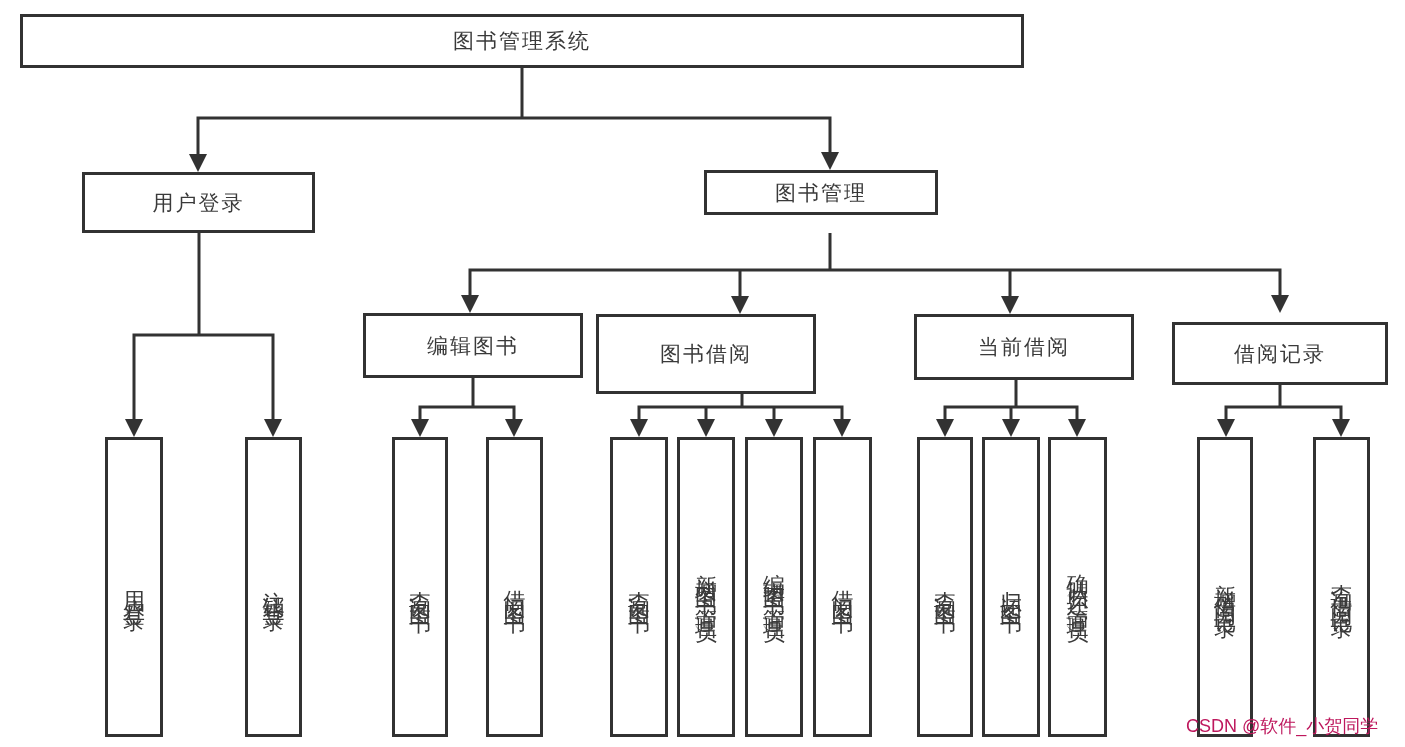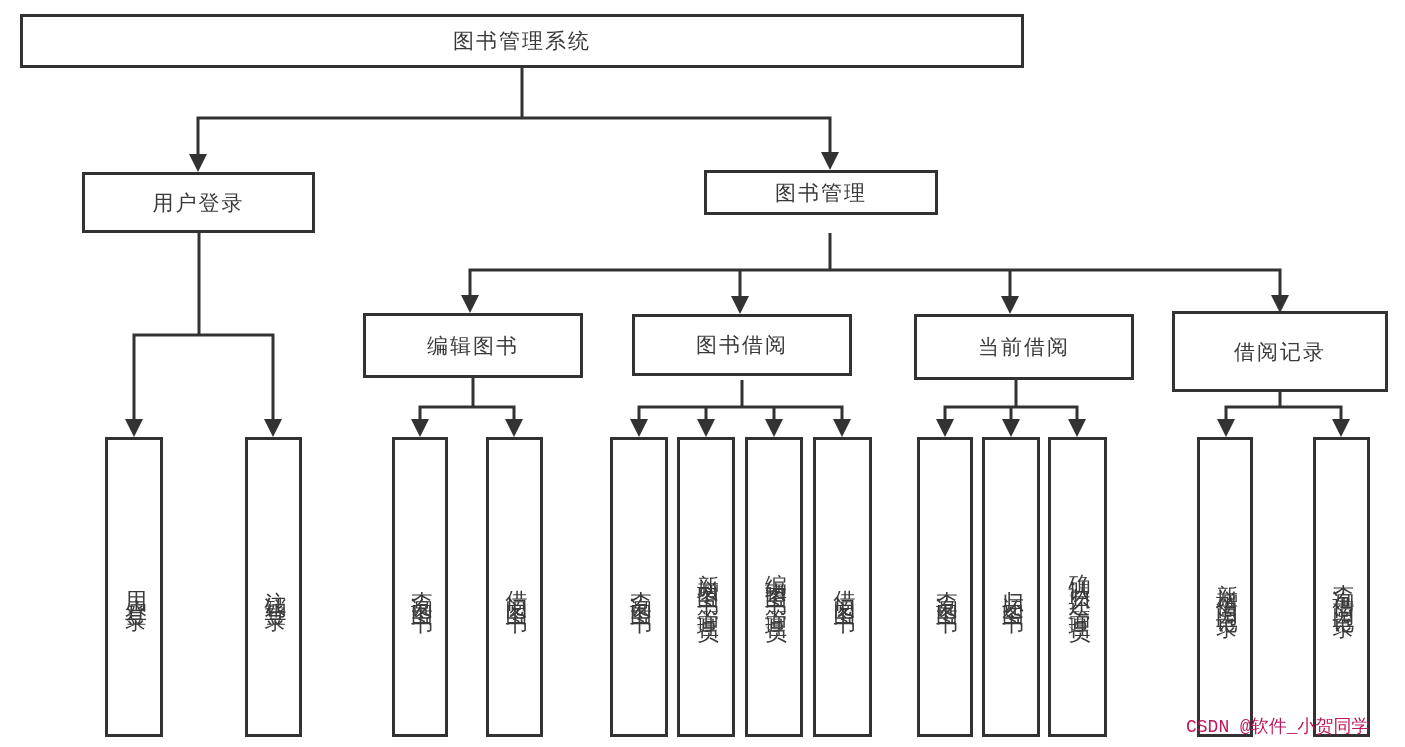--- a/index.html
+++ b/index.html
@@ -1,18 +1,18 @@
 <!DOCTYPE html>
 <html><head>
 <meta charset="utf-8">
 <style>
   html,body{margin:0;padding:0;background:#ffffff;}
   #stage{
     position:relative;width:1405px;height:747px;background:#ffffff;overflow:hidden;
-    font-family:Liberation Mono, monospace;
+    font-family:Liberation Sans, sans-serif;
   }
   #wires{position:absolute;left:0;top:0;width:1405px;height:747px;}
   .box{
     position:absolute;border:3px solid #323232;background:#ffffff;box-sizing:border-box;
     display:flex;align-items:center;justify-content:center;color:#3a3a3a;
   }
   .hbox{font-size:21px;letter-spacing:2px;white-space:nowrap;}
   .vbox{writing-mode:vertical-rl;font-size:22px;letter-spacing:7px;line-height:1;}
   #watermark{
     position:absolute;left:1186px;top:714px;width:215px;font-size:18px;color:#be185d;
@@ -63,23 +63,23 @@
       <polygon points="1332,419 1350,419 1341,437"></polygon>
     </g>
   </svg>
 
   <div class="box hbox" style="left:20px;top:14px;width:1004px;height:54px">图书管理系统</div>
 
   <div class="box hbox" style="left:82px;top:172px;width:233px;height:61px">用户登录</div>
   <div class="box hbox" style="left:704px;top:170px;width:234px;height:45px">图书管理</div>
 
   <div class="box hbox" style="left:363px;top:313px;width:220px;height:65px">编辑图书</div>
-  <div class="box hbox" style="left:632px;top:314px;width:220px;height:62px">图书借阅</div>
+  <div class="box hbox" style="left:596px;top:314px;width:220px;height:80px">图书借阅</div>
   <div class="box hbox" style="left:914px;top:314px;width:220px;height:66px">当前借阅</div>
-  <div class="box hbox" style="left:1172px;top:311px;width:216px;height:81px">借阅记录</div>
+  <div class="box hbox" style="left:1172px;top:322px;width:216px;height:63px">借阅记录</div>
 
   <div class="box vbox" style="left:105px;top:437px;width:58px;height:300px">用户登录</div>
   <div class="box vbox" style="left:245px;top:437px;width:57px;height:300px">注销登录</div>
 
   <div class="box vbox" style="left:392px;top:437px;width:56px;height:300px">查询图书</div>
   <div class="box vbox" style="left:486px;top:437px;width:57px;height:300px">借阅图书</div>
 
   <div class="box vbox" style="left:610px;top:437px;width:58px;height:300px">查询图书</div>
   <div class="box vbox" style="left:677px;top:437px;width:58px;height:300px">新增图书（管理员）</div>
   <div class="box vbox" style="left:745px;top:437px;width:58px;height:300px">编辑图书（管理员）</div>

